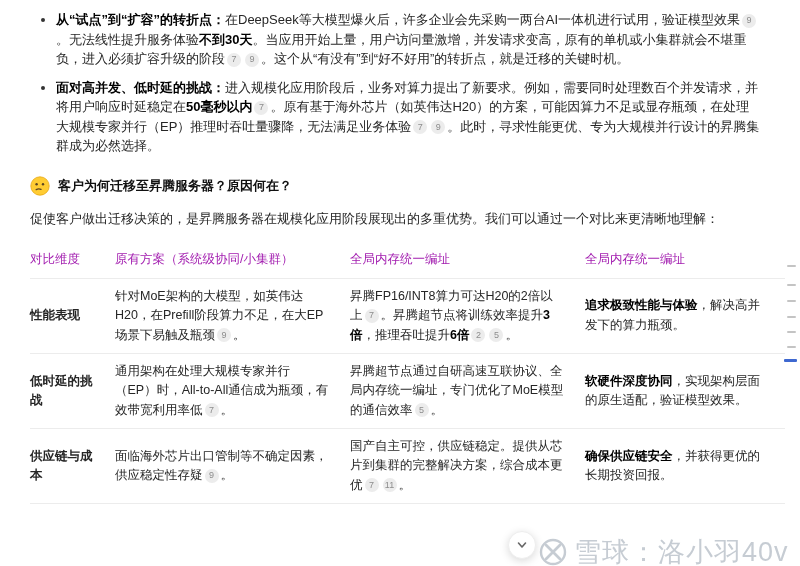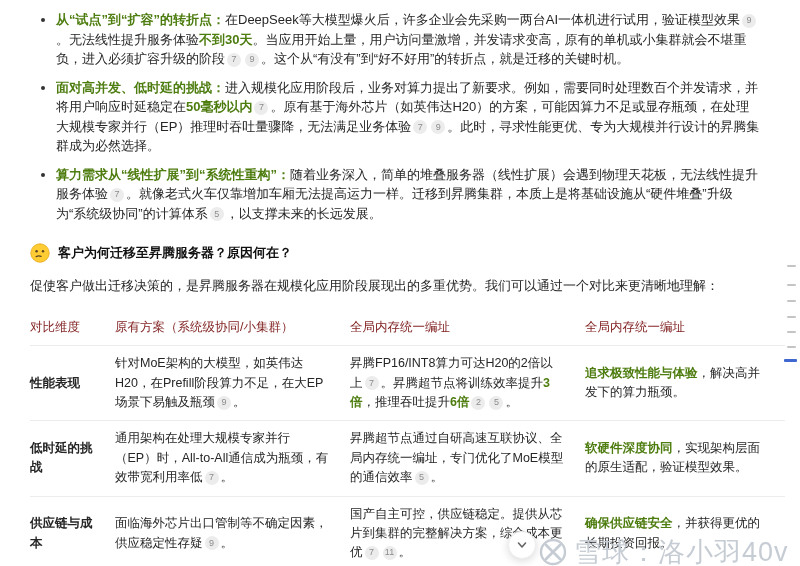--- a/index.html
+++ b/index.html
@@ -9,21 +9,21 @@
     font-family:"Liberation Sans","DejaVu Sans",sans-serif;
     font-size:13px;line-height:1.5;
   }
   
   .bullets{list-style:none;margin:10px 0 0 0;padding:0 38px 0 56px;}
   .bullets li{position:relative;margin-bottom:9px;}
   .bullets li::before{
     content:"";position:absolute;left:-15px;top:8px;
     width:4px;height:4px;border-radius:50%;background:#333;
   }
-  .b{font-weight:700;color:#4d7c0f;}
+  .b{font-weight:700;color:#000000;}
   .cite{
     display:inline-flex;align-items:center;justify-content:center;
     width:14px;height:14px;border-radius:50%;
     background:#ececec;color:#8c8c8c;font-size:9px;line-height:1;
     margin:0 2px;vertical-align:1px;cursor:pointer;
   }
   
   .section-heading{
     display:flex;align-items:center;gap:8px;
     margin:20px 0 0 30px;font-size:13px;font-weight:700;color:#111;
@@ -33,21 +33,21 @@
   .intro{margin:13px 38px 0 30px;}
   
   table.compare{
     margin:14px 15px 0 30px;width:755px;
     border-collapse:collapse;table-layout:fixed;font-size:12.5px;
   }
   table.compare col.c1{width:85px;}
   table.compare col.c2{width:235px;}
   table.compare col.c3{width:235px;}
   table.compare th{
-    text-align:left;font-weight:400;color:#7f1d1d;
+    text-align:left;font-weight:400;color:#a21caf;
     padding:8px 20px 9px 0;border-bottom:1px solid #ececec;
     white-space:nowrap;overflow:hidden;
   }
   table.compare td{
     padding:8px 20px 8px 0;border-bottom:1px solid #ececec;
     vertical-align:middle;line-height:1.55;color:#262626;
   }
   td.dim{font-weight:700;color:#1f1f1f;}
   
   .edge-marker{position:absolute;right:4px;width:9px;height:2px;background:#c4c4c4;border-radius:1px;}
@@ -64,21 +64,20 @@
     color:#c6ccd3;z-index:4;pointer-events:none;
   }
   .watermark-text{font-size:27px;letter-spacing:1px;white-space:nowrap;color:#c6ccd3;}
 </style>
 </head>
 <body>
 
 <ul class="bullets">
   <li><span class="b">从“试点”到“扩容”的转折点：</span><span>在DeepSeek等大模型爆火后，许多企业会先采购一两台AI一体机进行试用，验证模型效果</span><span class="cite">9</span><span>。无法线性提升服务体验</span><span class="b">不到30天</span><span>。当应用开始上量，用户访问量激增，并发请求变高，原有的单机或小集群就会不堪重负，进入必须扩容升级的阶段</span><span class="cite">7</span><span class="cite">9</span><span>。这个从“有没有”到“好不好用”的转折点，就是迁移的关键时机。</span></li>
   <li><span class="b">面对高并发、低时延的挑战：</span><span>进入规模化应用阶段后，业务对算力提出了新要求。例如，需要同时处理数百个并发请求，并将用户响应时延稳定在</span><span class="b">50毫秒以内</span><span class="cite">7</span><span>。原有基于海外芯片（如英伟达H20）的方案，可能因算力不足或显存瓶颈，在处理大规模专家并行（EP）推理时吞吐量骤降，无法满足业务体验</span><span class="cite">7</span><span class="cite">9</span><span>。此时，寻求性能更优、专为大规模并行设计的昇腾集群成为必然选择。</span></li>
-  <li><span class="b">算力需求从“线性扩展”到“系统性重构”：</span><span>随着业务深入，简单的堆叠服务器（线性扩展）会遇到物理天花板，无法线性提升服务体验</span><span class="cite">7</span><span>。就像老式火车仅靠增加车厢无法提高运力一样。迁移到昇腾集群，本质上是将基础设施从“硬件堆叠”升级为“系统级协同”的计算体系</span><span class="cite">5</span><span>，以支撑未来的长远发展。</span></li>
 </ul>
 
 <div class="section-heading">
   <svg class="emoji" viewBox="0 0 20 20">
     <circle cx="10" cy="10" r="9.2" fill="#ffcc33"></circle>
     <circle cx="10" cy="10" r="9.2" fill="none" stroke="#e6a817" stroke-width="0.8"></circle>
     <circle cx="6.6" cy="8.2" r="1.2" fill="#5b4422"></circle>
     <circle cx="13.0" cy="8.2" r="1.2" fill="#5b4422"></circle>
     <path d="M6.2 13.6 Q 8.6 12.4 11.0 13.4" fill="none" stroke="#5b4422" stroke-width="1.3" stroke-linecap="round"></path>
   </svg>

